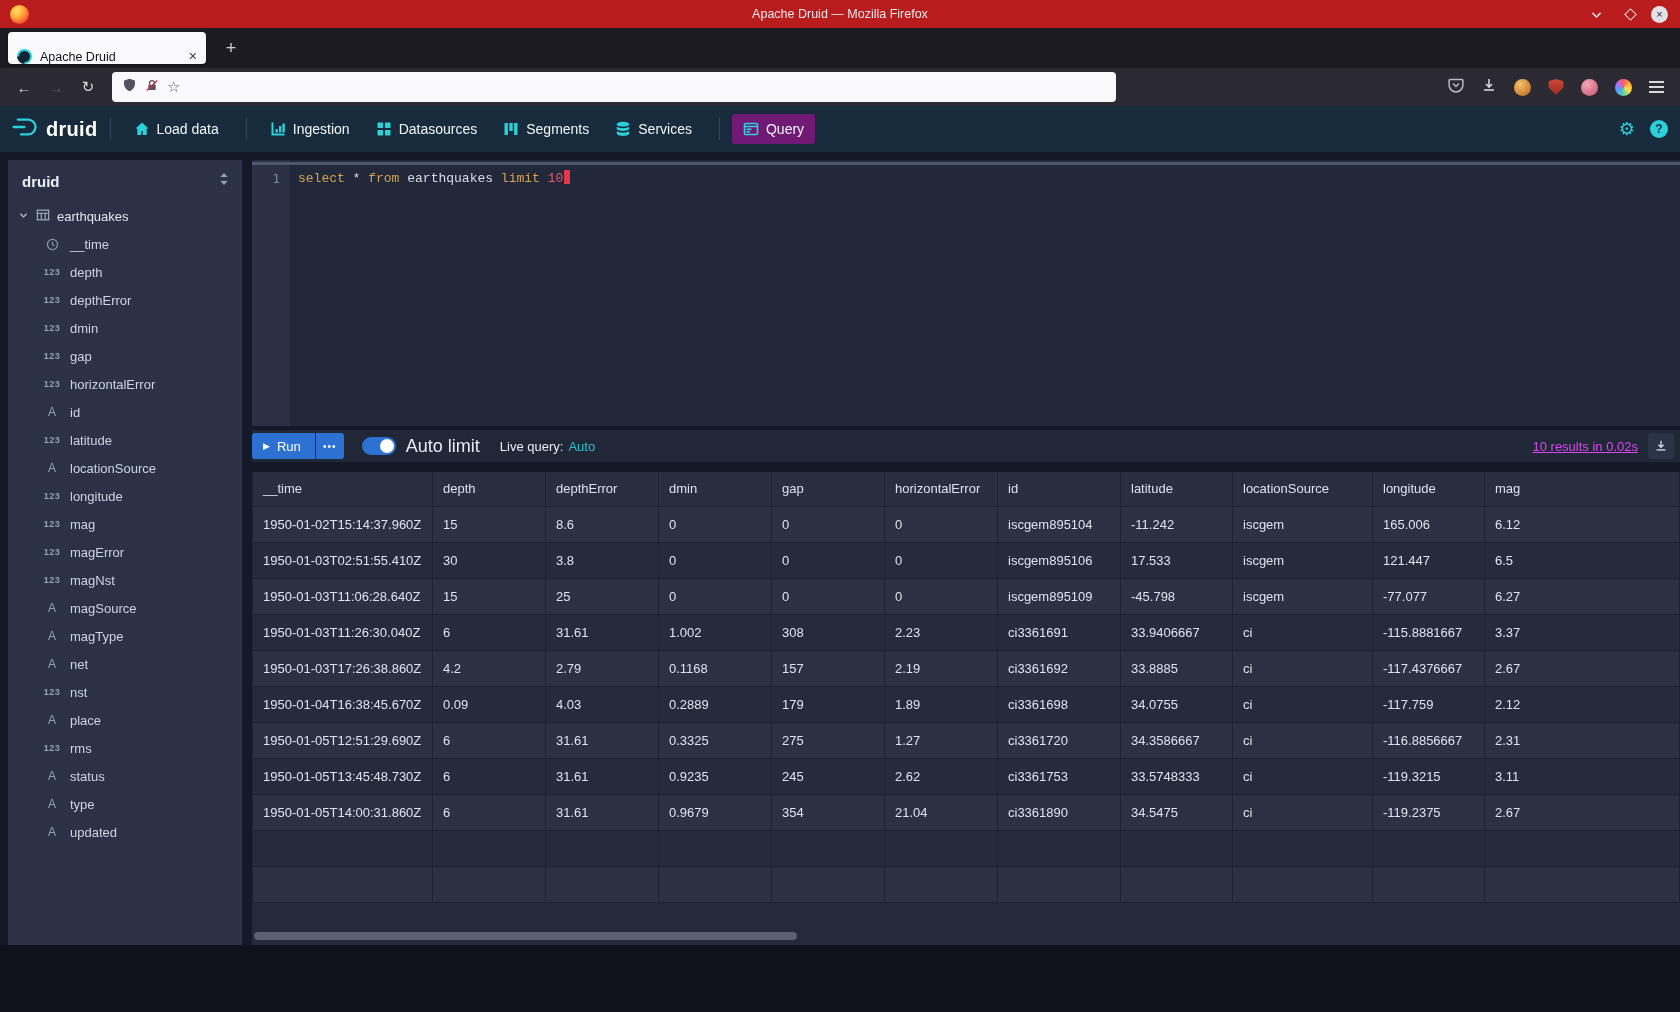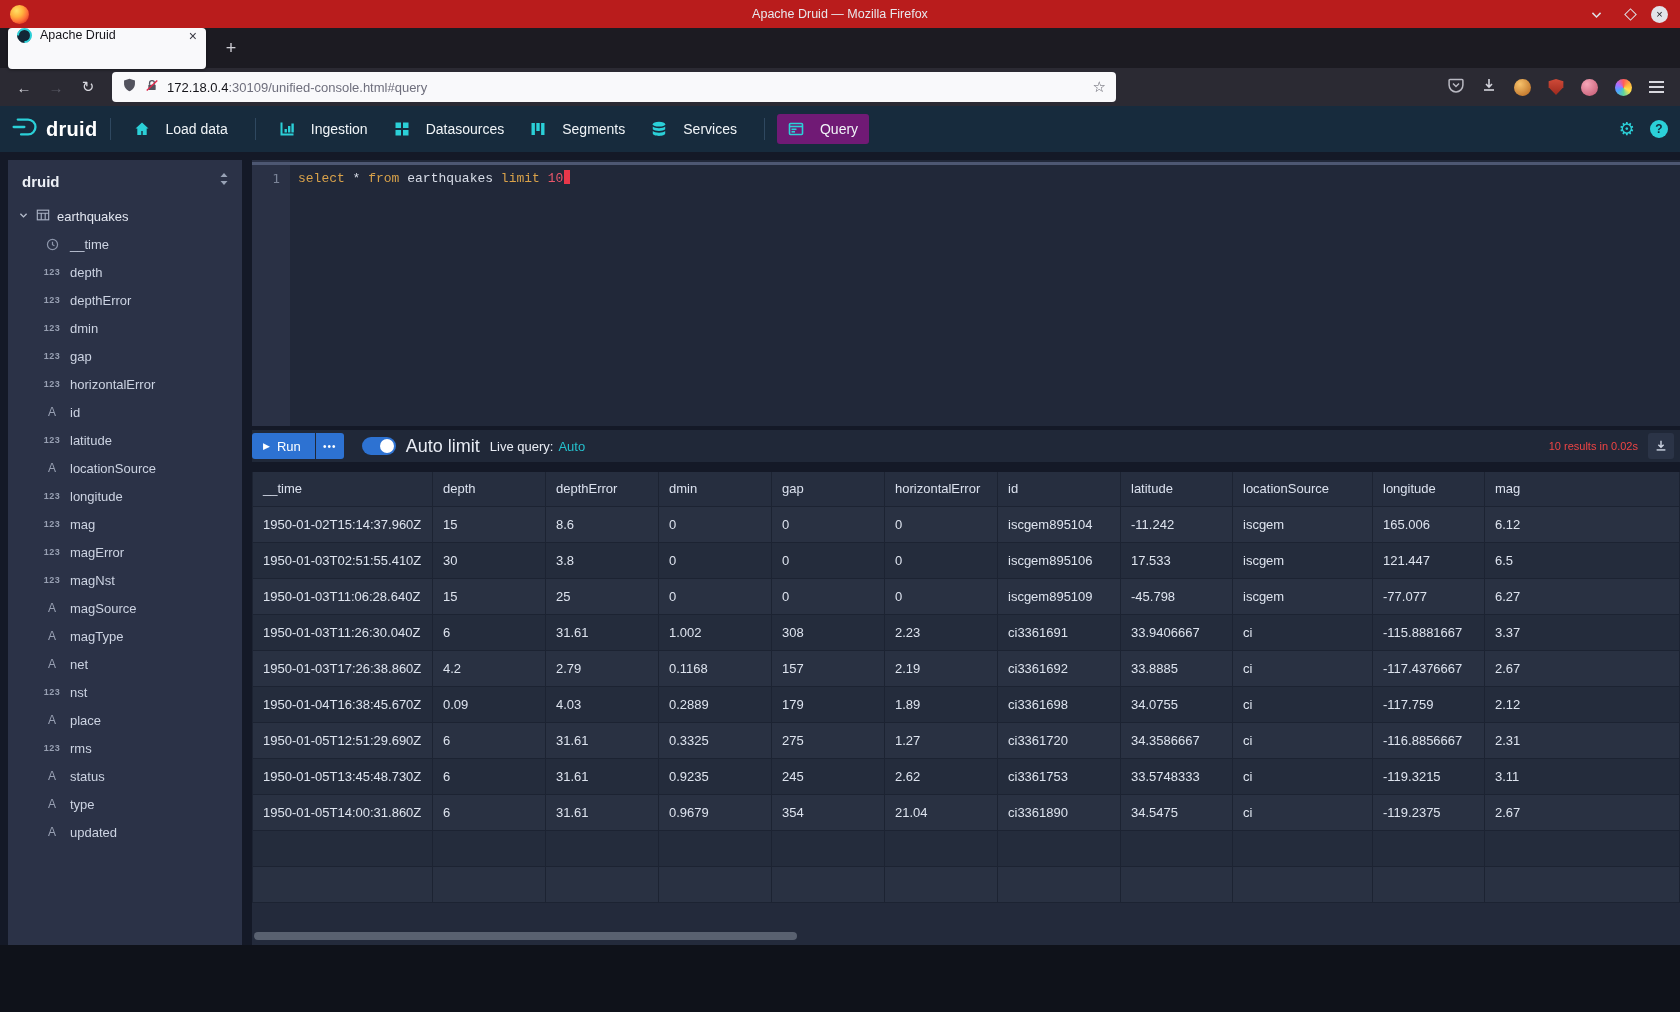--- a/index.html
+++ b/index.html
@@ -11,21 +11,21 @@
   .ff-logo { width: 19px; height: 19px; border-radius: 50%; margin-left: 10px;
     background: radial-gradient(circle at 35% 30%, #ffe066 0%, #ffb13d 35%, #ff7139 60%, #e0371f 82%, #a7121d 100%); }
   .win-title { position: absolute; left: 0; right: 0; text-align: center; font-size: 12.5px; color: #e7e7ec; }
   .win-controls { margin-left: auto; display: flex; align-items: center; gap: 16px; margin-right: 12px; z-index: 2; }
   .win-max { width: 9px; height: 9px; border: 1.5px solid #dfe0e6; transform: rotate(45deg); display: inline-block; }
   .win-close { width: 17px; height: 17px; border-radius: 50%; background: #e2e3e9; color: #1b1b22;
     display: flex; align-items: center; justify-content: center; font-size: 11px; line-height: 1; }
 
   
   .tabbar { height: 40px; background: #1c1b22; display: flex; align-items: center; padding: 0 8px; }
-  .tab { height: 41px; width: 198px; background: #f9f9fb; border-radius: 4px; display: flex; align-items: flex-start;
+  .tab { height: 32px; width: 198px; background: #f9f9fb; border-radius: 4px; display: flex; align-items: flex-end;
     gap: 8px; padding: 0 9px; color: #15141a; font-size: 12.5px; box-shadow: 0 1px 3px rgba(0,0,0,.4); }
   .tab-favicon { width: 15px; height: 15px; border-radius: 50%; background: #122636;
     border: 2px solid #2bd0d8; border-left-color: transparent; transform: rotate(-45deg); flex: none; }
   .tab-label { flex: 1; white-space: nowrap; overflow: hidden; }
   .tab-close { color: #3a3a44; font-size: 14px; }
   .newtab-btn { color: #cfcfd6; font-size: 18px; margin-left: 12px; width: 26px; text-align: center; }
 
   
   .navbar { height: 38px; background: #2b2a33; display: flex; align-items: center; padding: 0 10px; gap: 4px; }
   .nav-btn { width: 28px; height: 28px; display: flex; align-items: center; justify-content: center;
@@ -47,21 +47,21 @@
     background: conic-gradient(#ff5c5c, #ffb13d, #ffe14d, #5dd39e, #4da3ff, #b06bff, #ff5c5c); }
   .hamburger { width: 15px; height: 12px; display: inline-block; background-repeat: no-repeat;
     background-image: linear-gradient(#d7d7de,#d7d7de), linear-gradient(#d7d7de,#d7d7de), linear-gradient(#d7d7de,#d7d7de);
     background-size: 15px 2px; background-position: 0 0, 0 5px, 0 10px; }
 
   
   .appheader { height: 46px; background: #172b3d; display: flex; align-items: center; padding: 0 12px; }
   .brand { display: flex; align-items: center; gap: 6px; }
   .brand-text { color: #ffffff; font-size: 20px; font-weight: 600; letter-spacing: .3px; }
   .hdr-sep { width: 1px; height: 22px; background: #2f4860; margin: 0 12px; }
-  .hdr-item { display: flex; align-items: center; gap: 16px; color: #f1f5f8; font-size: 14px;
+  .hdr-item { display: flex; align-items: center; gap: 7px; color: #f1f5f8; font-size: 14px;
     padding: 7px 11px; border-radius: 3px; margin-right: 4px; }
   .hdr-item.active { background: #701a75; }
   .hicon { display: flex; align-items: center; }
   .hdr-right { margin-left: auto; display: flex; align-items: center; gap: 15px; }
   .gear { color: #2bd0d8; font-size: 18px; line-height: 1; }
   .help-circle { width: 18px; height: 18px; border-radius: 50%; background: #2bd0d8; color: #12293a;
     font-weight: bold; font-size: 12px; display: flex; align-items: center; justify-content: center; }
 
   
   .content { display: flex; height: 793px; padding: 8px 0 0 8px; gap: 10px; background: #141927; }
@@ -95,23 +95,23 @@
   .runbar { height: 32px; margin-top: 4px; background: #202838; display: flex; align-items: center;
     gap: 10px; padding-right: 6px; flex: none; }
   .run-btn { height: 26px; padding: 0 14px 0 11px; background: #2d72d2; color: #fff; border-radius: 3px 0 0 3px;
     display: flex; align-items: center; gap: 7px; font-size: 13px; }
   .run-play { font-size: 9px; }
   .more-btn { height: 26px; width: 28px; background: #2d72d2; color: #fff; border-radius: 0 3px 3px 0;
     margin-left: 1px; display: flex; align-items: center; justify-content: center; font-size: 10px; letter-spacing: 1px; }
   .switch { width: 34px; height: 18px; border-radius: 9px; background: #2d72d2; position: relative; margin-left: 8px; }
   .switch-knob { width: 14px; height: 14px; border-radius: 50%; background: #fff; position: absolute; top: 2px; right: 2px; }
   .runbar-label { font-size: 18px; color: #e8ecf4; }
-  .live-query { font-size: 13px; color: #e8ecf4; }
+  .live-query { font-size: 13px; color: #e8ecf4; margin-left: 10px; }
   .live-query-value { color: #24c0cd; margin-left: 5px; }
-  .results-info { margin-left: auto; font-size: 11px; color: #ef4444; }
+  .results-info { margin-left: auto; font-size: 13px; color: #d946ef; text-decoration: underline; }
   .download-btn { width: 26px; height: 26px; background: #2b3447; border-radius: 3px;
     display: flex; align-items: center; justify-content: center; }
 
   
   .results { flex: 1; margin-top: 10px; position: relative; background: #232a3b; overflow: hidden; }
   table { border-collapse: collapse; table-layout: fixed; width: 100%; font-size: 13px; color: #dde3ee; }
   th { height: 34px; background: #262e3f; font-weight: normal; text-align: left; padding: 0 10px;
     border: 1px solid #1c2332; border-top: none; color: #dbe1ee; white-space: nowrap; overflow: hidden; }
   td { height: 36px; padding: 0 10px; border: 1px solid #1c2332; white-space: nowrap; overflow: hidden; }
   tbody tr:nth-child(odd) td { background: #293142; }
@@ -157,21 +157,20 @@
           <path d="M8 1.2l5.8 1.9v3.6c0 3.8-2.5 6.6-5.8 7.9-3.3-1.3-5.8-4.1-5.8-7.9V3.1z" fill="#53535e"></path>
         </svg>
     </span>
     <span>
       <svg width="14" height="15" viewBox="0 0 16 16">
           <path d="M5.2 7V5.2a2.8 2.8 0 015.6 0V7" fill="none" stroke="#53535e" stroke-width="1.5"></path>
           <rect x="3.8" y="7" width="8.4" height="6.2" rx="1" fill="#53535e"></rect>
           <line x1="2" y1="13.8" x2="14" y2="2.2" stroke="#e02a4e" stroke-width="1.6"></line>
         </svg>
     </span>
-    <span class="url-text"><span class="url-host">172.18.0.4</span><span class="url-rest">:30109/unified-console.html#query</span></span>
     <span class="url-star">☆</span>
   </div>
   <div class="toolbar-icons">
     <span>
       <svg width="16" height="16" viewBox="0 0 16 16">
           <path d="M2 2.5h12a.9.9 0 01.9.9V8A6.9 6.9 0 011.1 8V3.4a.9.9 0 01.9-.9z" fill="none" stroke="#b9b9c2" stroke-width="1.5"></path>
           <path d="M5 6.5l3 3 3-3" fill="none" stroke="#b9b9c2" stroke-width="1.5"></path>
         </svg>
     </span>
     <span>

